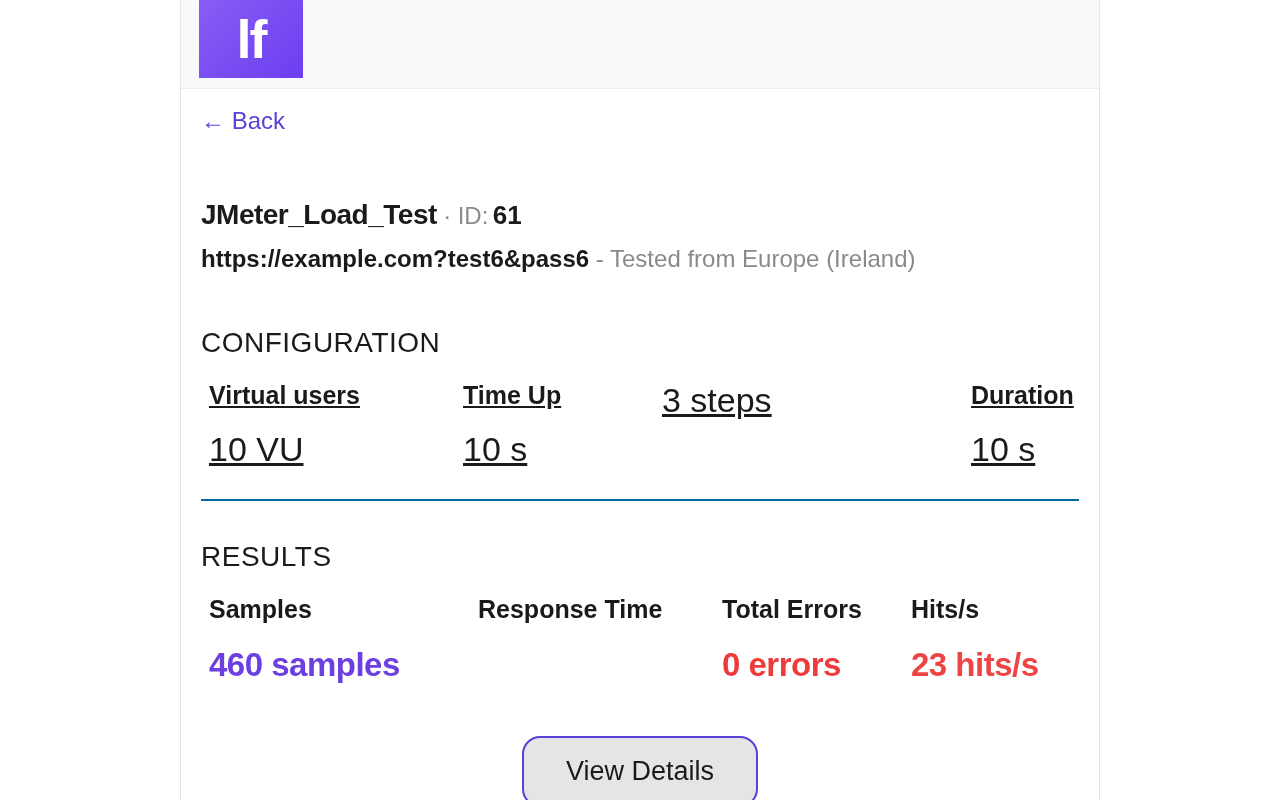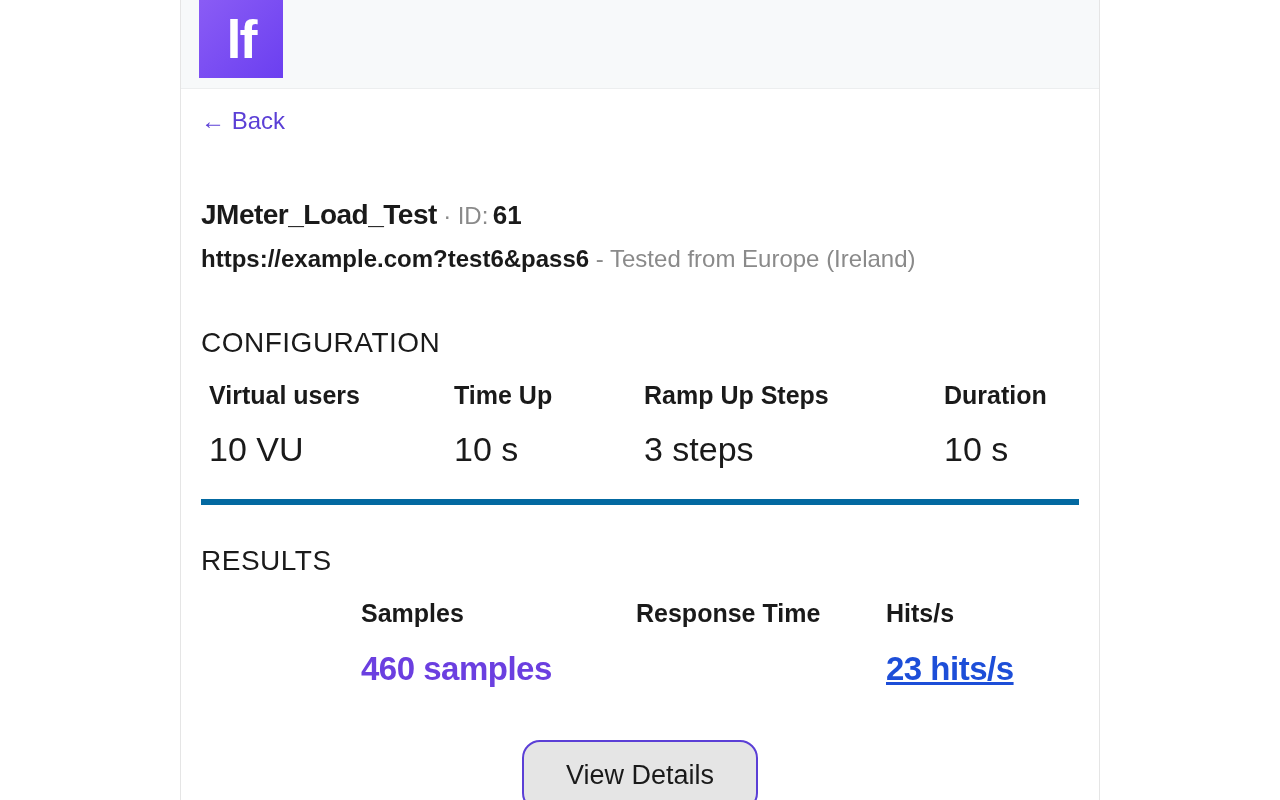--- a/index.html
+++ b/index.html
@@ -14,21 +14,21 @@
   border-left: 1px solid #e5e5e5;
   border-right: 1px solid #e5e5e5;
   min-height: 800px;
 }
 .topbar {
   background: #f7f9fa;
   padding: 0 0 10px 18px;
   border-bottom: 1px solid #eceeef;
 }
 .logo {
-  width: 84px;
+  width: 104px;
   height: 78px;
   background: linear-gradient(135deg, #8a5cf5 0%, #6b3ff0 100%);
   display: flex;
   align-items: center;
   justify-content: center;
   color: #fff;
   font-weight: 800;
   font-size: 54px;
   letter-spacing: -2px;
   font-family: Arial, sans-serif;
@@ -81,64 +81,64 @@
   font-weight: 400;
 }
 .section-heading {
   font-size: 28px;
   font-weight: 400;
   letter-spacing: 0.5px;
   margin-bottom: 22px;
 }
 .config-grid {
   display: flex;
-  gap: 10px;
+  gap: 19px;
   padding: 0 8px 30px 8px;
-  border-bottom: 6px solid #0369a1;
+  border-bottom: 2px solid #0369a1;
   margin-bottom: 40px;
+  text-decoration: underline;
 }
 .config-col:nth-child(1){ flex: 0 0 235px; }
 .config-col:nth-child(2){ flex: 0 0 180px; }
 .config-col:nth-child(3){ flex: 0 0 290px; }
 .config-col:nth-child(4){ flex: 1; }
 .config-label {
   font-size: 25px;
   font-weight: 700;
   margin-bottom: 20px;
 }
 .config-value {
   font-size: 34px;
   font-weight: 400;
 }
 .results-grid {
   display: flex;
-  gap: 10px;
+  gap: 4px;
   padding: 0 8px 40px 8px;
   margin-bottom: 12px;
-  justify-content: flex-end;
 }
 .results-col:nth-child(1){ flex: 0 0 265px; }
 .results-col:nth-child(2){ flex: 0 0 240px; }
 .results-col:nth-child(3){ flex: 0 0 185px; }
 .results-col:nth-child(4){ flex: 1; }
 .results-label {
   font-size: 25px;
   font-weight: 700;
   margin-bottom: 22px;
 }
 .results-value {
   font-size: 33px;
   font-weight: 800;
   font-family: "Arial Black", Arial, sans-serif;
   letter-spacing: -0.5px;
 }
 .clr-purple { color: #6b3fe0; }
 .clr-orange { color: #ef7d1a; }
 .clr-red    { color: #ef3a3a; }
-.clr-green  { color: #1d4ed8; text-decoration: underline; }
+.clr-green  { color: #ef4444; }
 .view-details-wrap {
   text-align: center;
 }
 .view-details {
   display: inline-block;
   border: 2px solid #5b3fd6;
   border-radius: 18px;
   padding: 18px 42px;
   font-size: 27px;
   font-weight: 400;
@@ -174,40 +174,43 @@
     <div class="config-grid">
       <div class="config-col">
         <div class="config-label">Virtual users</div>
         <div class="config-value">10 VU</div>
       </div>
       <div class="config-col">
         <div class="config-label">Time Up</div>
         <div class="config-value">10 s</div>
       </div>
       <div class="config-col">
-        <div class="config-label">Ramp Up Steps</div>
         <div class="config-value">3 steps</div>
       </div>
       <div class="config-col">
         <div class="config-label">Duration</div>
         <div class="config-value">10 s</div>
       </div>
     </div>
 
     <div class="section-heading">RESULTS</div>
 
     <div class="results-grid">
       <div class="results-col">
         <div class="results-label">Samples</div>
         <div class="results-value clr-purple">460 samples</div>
       </div>
       <div class="results-col">
         <div class="results-label">Response Time</div>
       </div>
       <div class="results-col">
+        <div class="results-label">Total Errors</div>
+        <div class="results-value clr-red">0 errors</div>
+      </div>
+      <div class="results-col">
         <div class="results-label">Hits/s</div>
         <div class="results-value clr-green">23 hits/s</div>
       </div>
     </div>
 
     <div class="view-details-wrap">
       <button class="view-details">View Details</button>
     </div>
   </div>
 </div>

